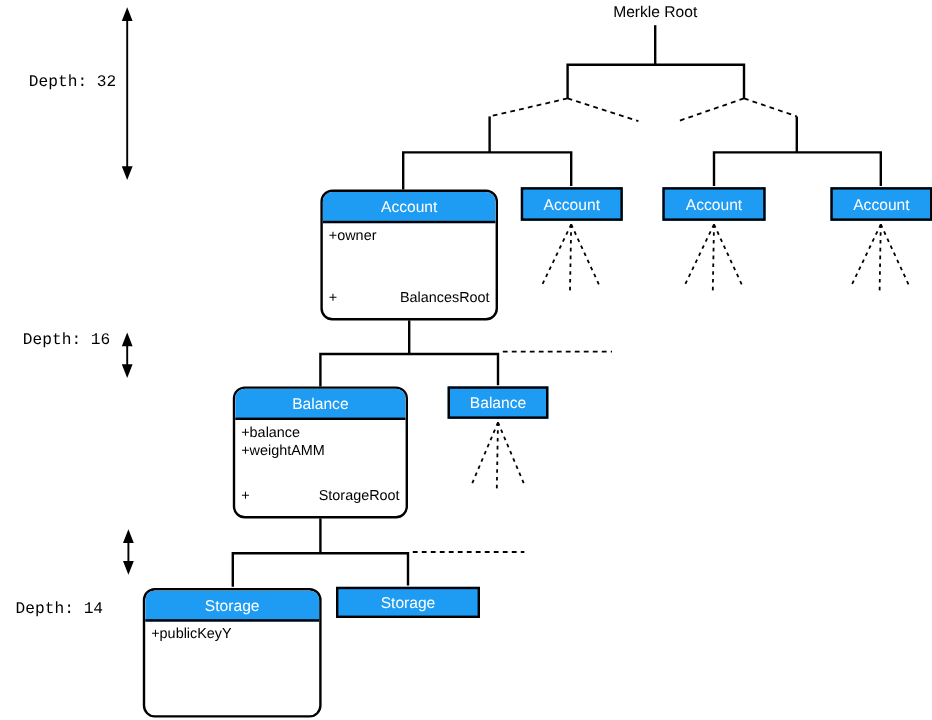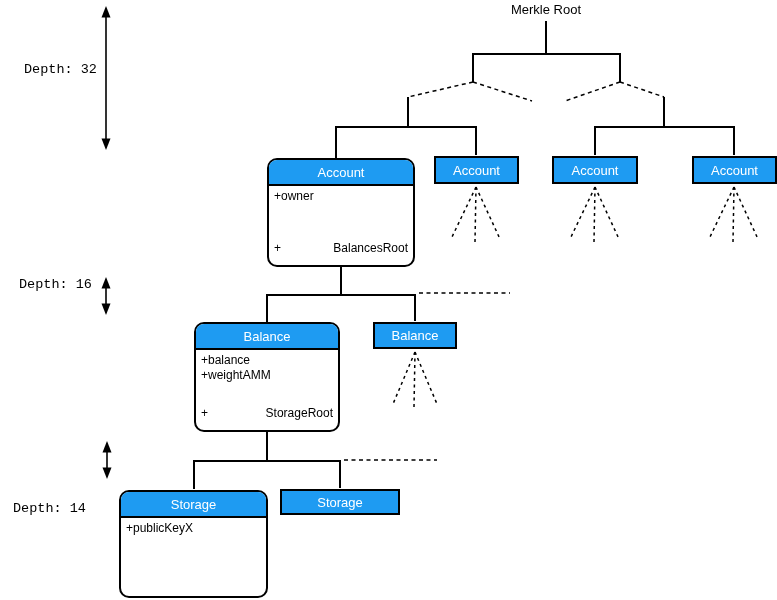--- a/index.html
+++ b/index.html
@@ -134,20 +134,20 @@
       </div>
     </div>
   </div>
 
   <div class="leaf" style="left:373px;top:322px;width:84px;height:27px;">Balance</div>
 
   <div class="uml rounded" style="left:119px;top:490px;width:149px;height:108px;">
     <div class="hdr">Storage</div>
     <div class="body">
       <div class="row">
-        <span>+publicKeyX</span>
+        <span>+publicKeyY</span>
       </div>
     </div>
   </div>
 
   <div class="leaf" style="left:280px;top:489px;width:120px;height:26px;">Storage</div>
 
 </div>
 
 </body></html>

